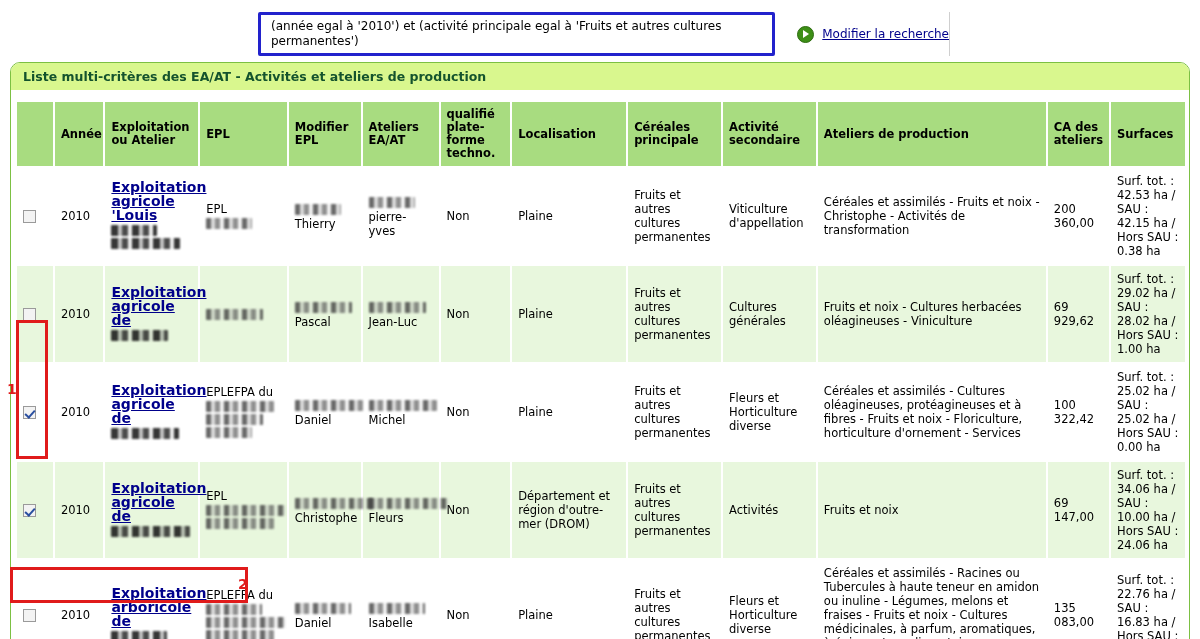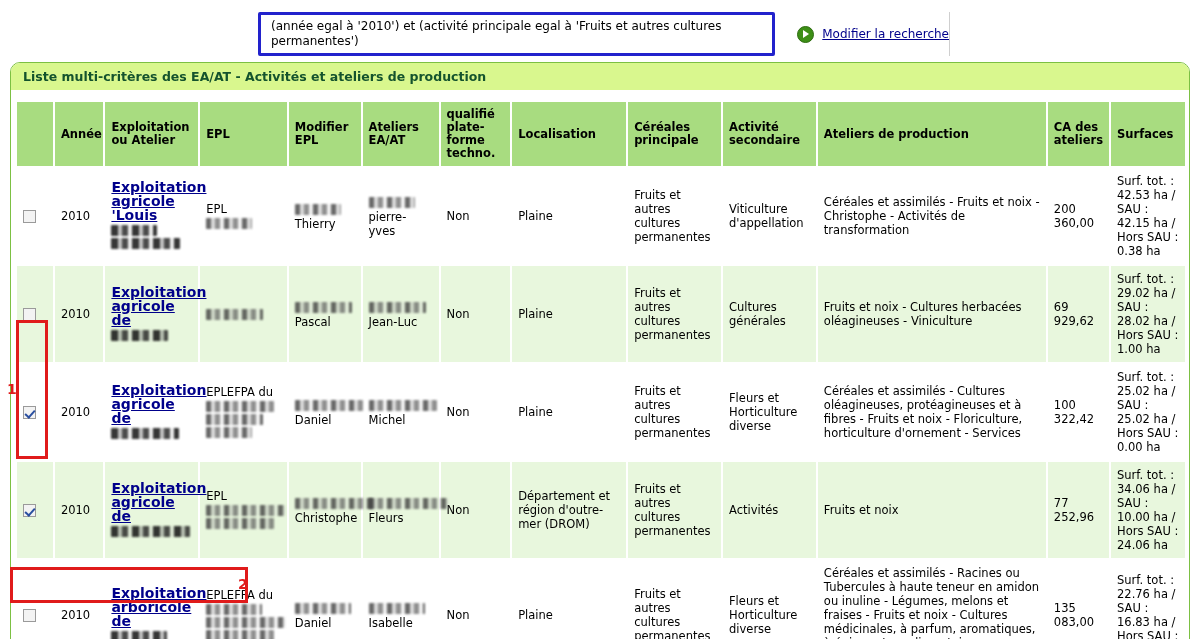--- a/index.html
+++ b/index.html
@@ -307,21 +307,21 @@
               <td>2010</td>
               <td><span class="ea-link">Exploitation agricole de</span><span class="redact dark" style="width: 79px;"></span></td>
               <td><span>EPL</span><span class="redact" style="width: 79px;"></span><span class="redact" style="width: 68px;"></span></td>
               <td><span class="redact" style="width: 79px;"></span><span>Christophe</span></td>
               <td><span class="redact" style="width: 79px;"></span><span>Fleurs</span></td>
               <td>Non</td>
               <td>Département et région d'outre-mer (DROM)</td>
               <td>Fruits et autres cultures permanentes</td>
               <td>Activités</td>
               <td>Fruits et noix</td>
-              <td>77 252,96</td>
+              <td>69 147,00</td>
               <td>Surf. tot. : 34.06 ha / SAU : 10.00 ha / Hors SAU : 24.06 ha</td>
             </tr>
             <tr class="row-odd">
               <td><span class="cbox"></span></td>
               <td>2010</td>
               <td><span class="ea-link">Exploitation arboricole de</span><span class="redact dark" style="width: 56px;"></span></td>
               <td><span>EPLEFPA du</span><span class="redact" style="width: 56px;"></span><span class="redact" style="width: 79px;"></span><span class="redact" style="width: 68px;"></span></td>
               <td><span class="redact" style="width: 56px;"></span><span>Daniel</span></td>
               <td><span class="redact" style="width: 56px;"></span><span>Isabelle</span></td>
               <td>Non</td>

